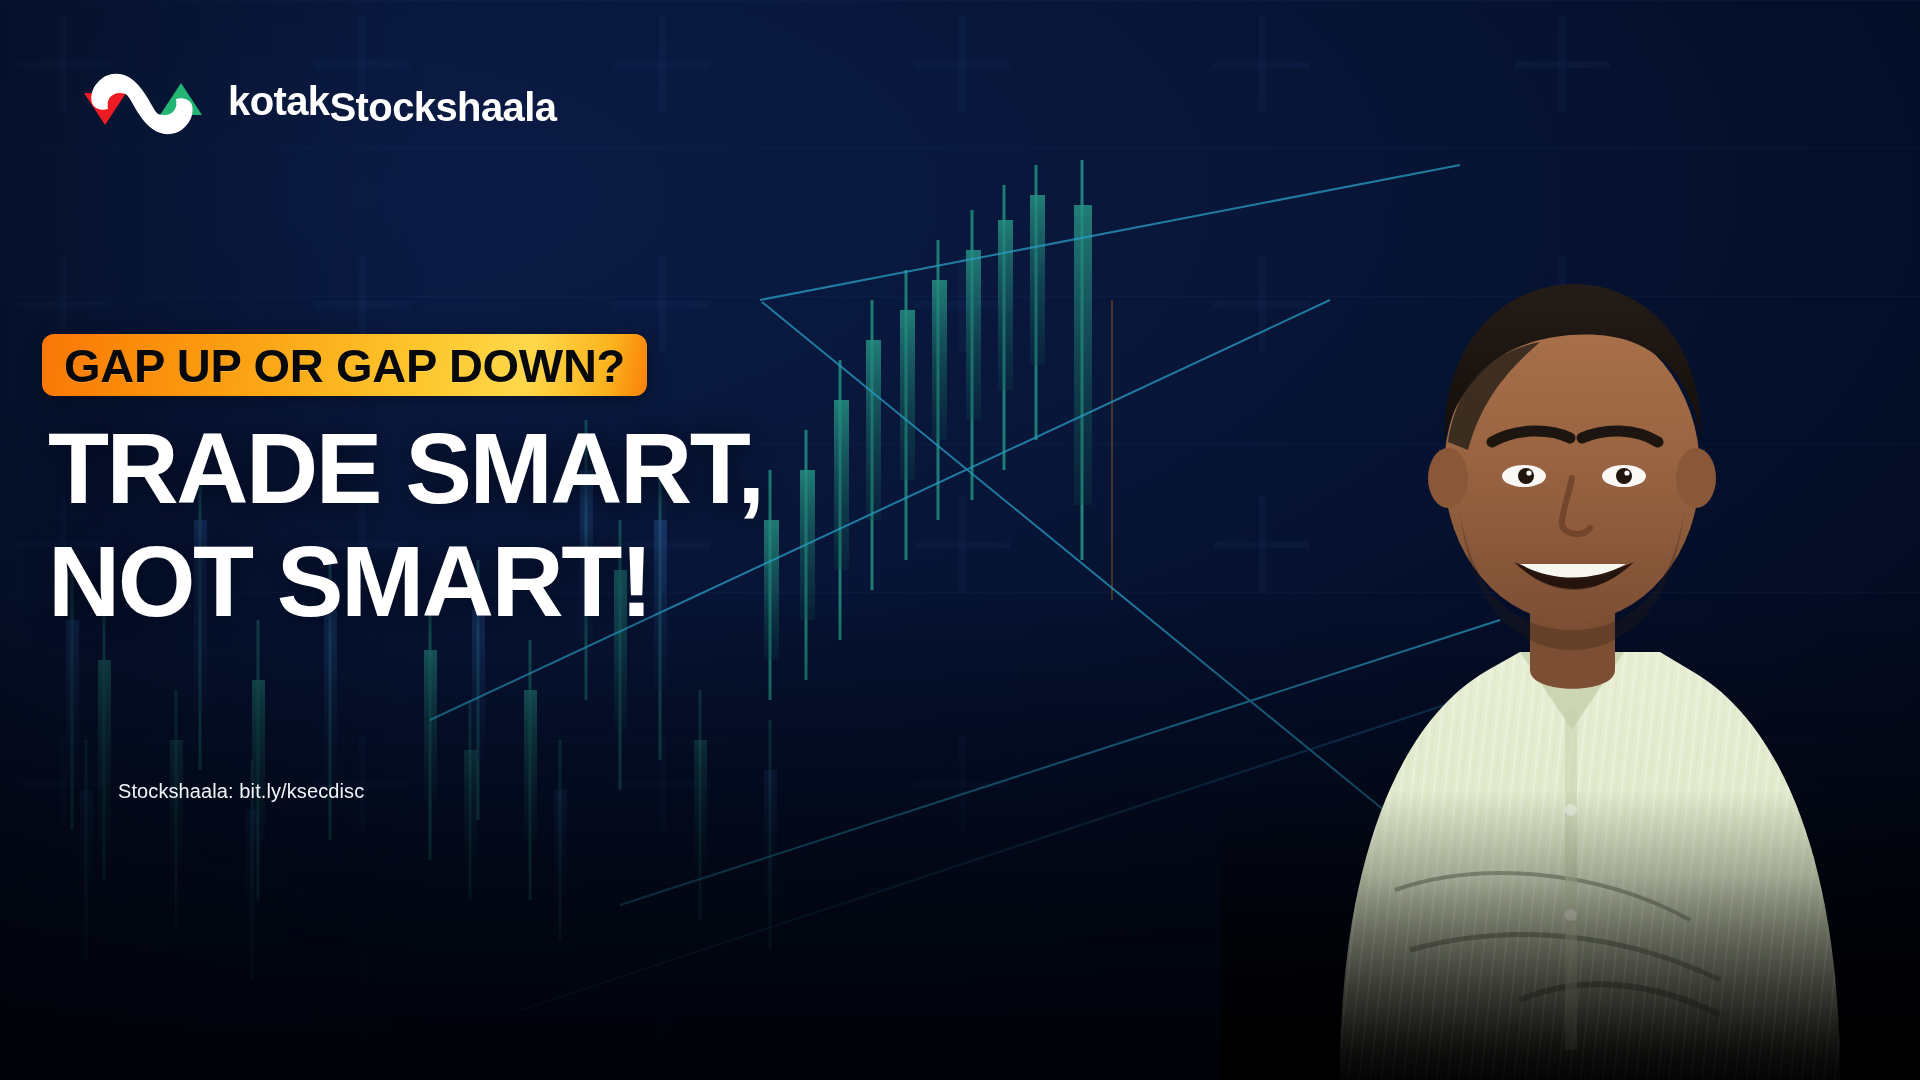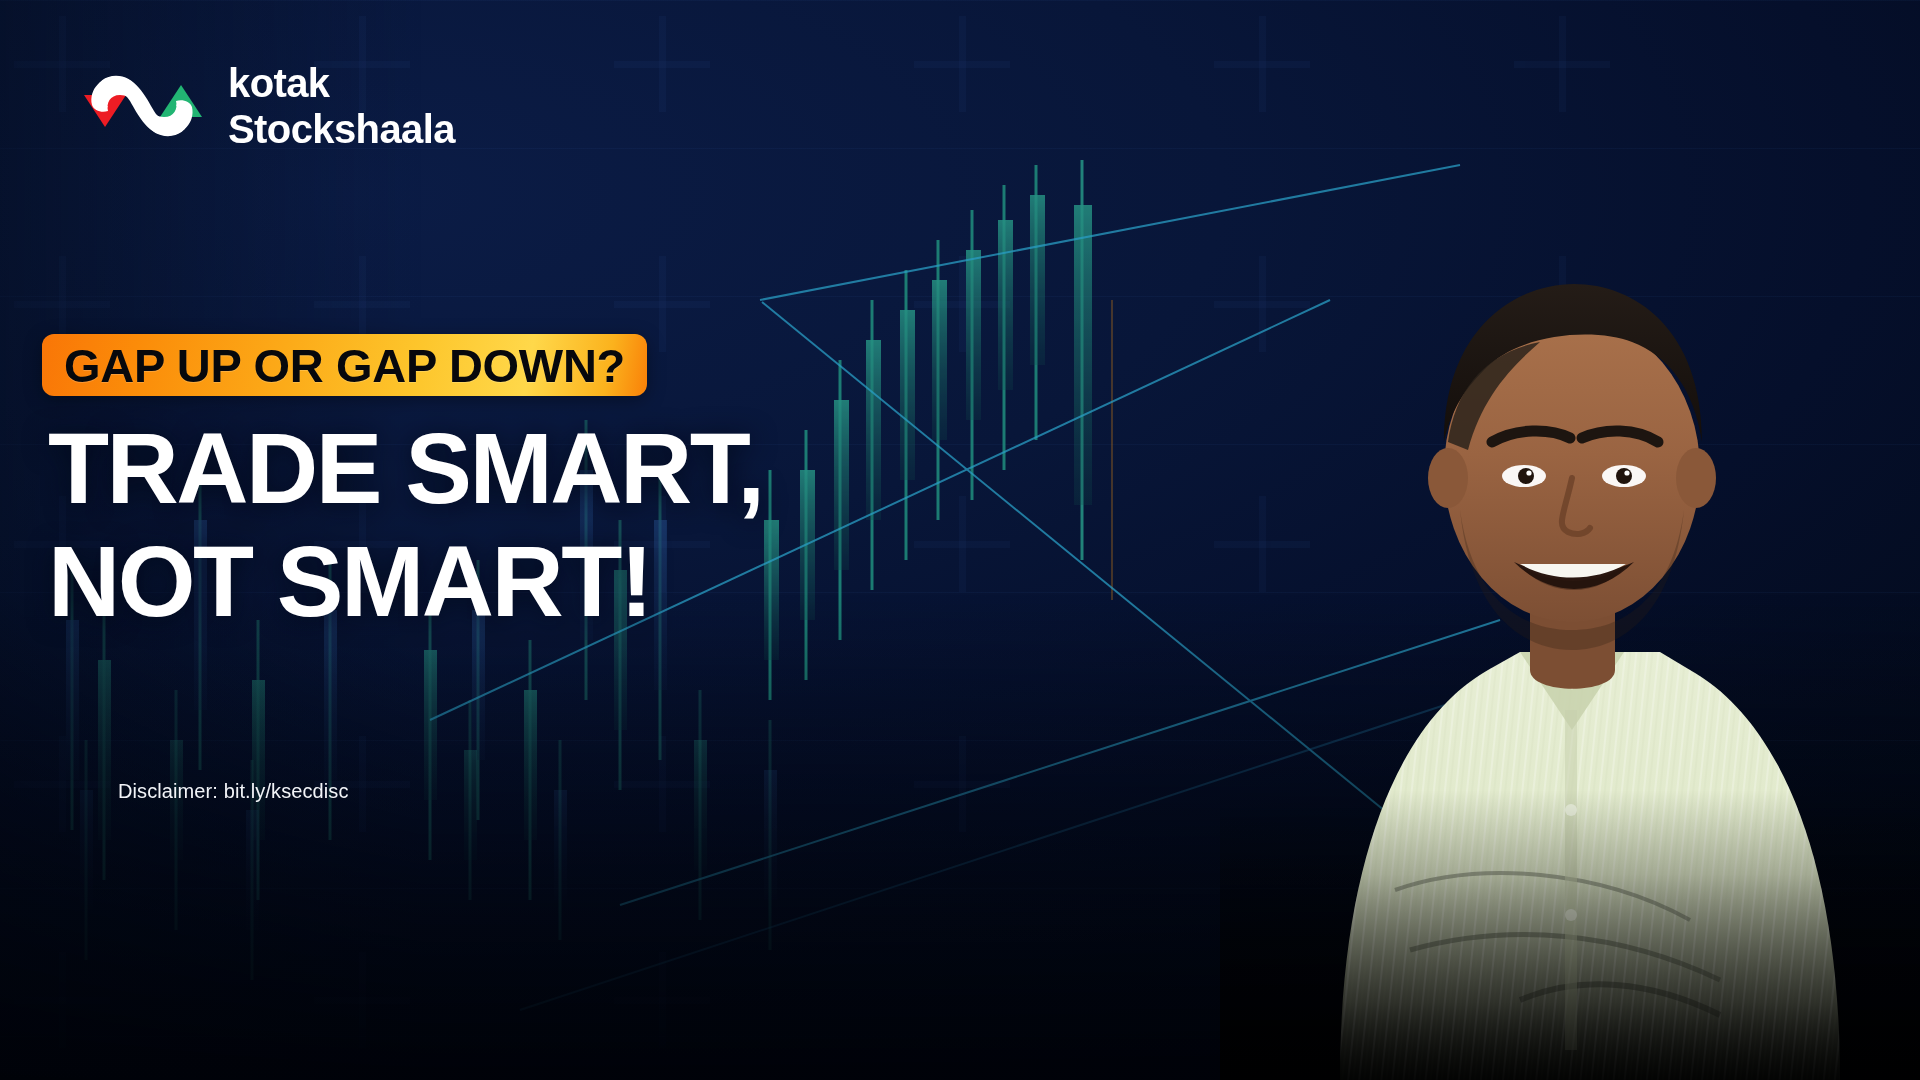--- a/index.html
+++ b/index.html
@@ -50,21 +50,21 @@
 
   
   .trend{ position:absolute; left:0; top:0; width:1920px; height:1080px; pointer-events:none; }
 
   
   .logo{
     position:absolute; left:78px; top:63px;
     display:flex; align-items:center; gap:22px;
   }
   .logo-mark{ width:128px; height:82px; flex:0 0 auto; }
-  .logo-words{ display:flex; flex-direction:column; line-height:1.0; }
+  .logo-words{ display:flex; flex-direction:row; line-height:1.0; }
   .logo-words .l1{
     color:#ffffff; font-size:40px; font-weight:bold; letter-spacing:-.6px;
   }
   .logo-words .l2{
     color:#ffffff; font-size:40px; font-weight:bold; letter-spacing:-.6px; margin-top:6px;
   }
 
   
   .badge{
     position:absolute; left:42px; top:334px;
@@ -340,15 +340,15 @@
 
   <div class="badge">
     <span class="badge-text">GAP UP OR GAP DOWN?</span>
   </div>
 
   <div class="headline">
     <span class="hl-line">TRADE SMART,</span>
     <span class="hl-line">NOT SMART!</span>
   </div>
 
-  <div class="disclaimer">Disclaimer: bit.ly/ksecdisc</div>
+  <div class="disclaimer">Stockshaala: bit.ly/ksecdisc</div>
 
 </div>
 
 </body></html>

